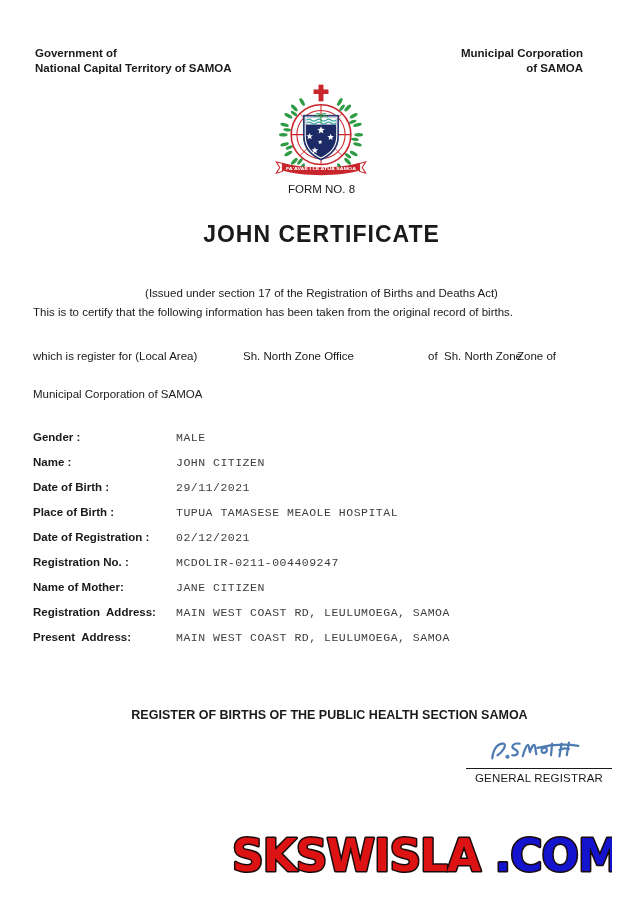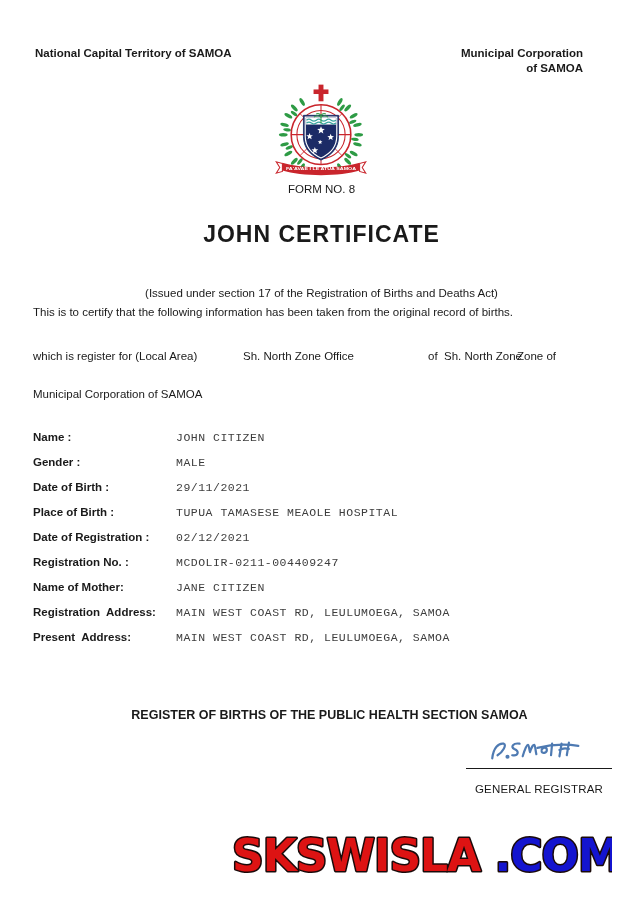--- a/index.html
+++ b/index.html
@@ -39,30 +39,31 @@
   .field-row { display: flex; height: 25px; align-items: flex-start; }
   .field-label { width: 143px; flex: 0 0 143px; font-size: 11.5px; font-weight: bold; white-space: pre; }
   .field-value { font-family: "Liberation Mono", monospace; font-size: 11.5px; color: #3d3d3d;
                  letter-spacing: 0.5px; white-space: pre; }
   
   .register-heading { position: absolute; top: 708px; left: 8px; width: 100%; text-align: center;
                       font-size: 12.5px; font-weight: bold; }
   .sig-block { position: absolute; top: 734px; left: 466px; width: 146px; text-align: center; }
   .sig-svg { display: block; margin: 0 auto; }
   .sig-line { border-top: 1.5px solid #1a1a1a; margin-top: 2px; }
-  .sig-title { font-size: 11.5px; margin-top: 14px; letter-spacing: 0.2px; }
+  .sig-title { font-size: 11.5px; margin-top: 3px; letter-spacing: 0.2px; }
   
   .watermark { position: absolute; top: 820px; left: 232px; width: 380px; height: 70px; }
 </style>
 </head>
 <body>
 
 <div class="page">
 
   <div class="hdr hdr-left">
+    <div>Government of</div>
     <div>National Capital Territory of SAMOA</div>
   </div>
   <div class="hdr hdr-right">
     <div>Municipal Corporation</div>
     <div>of SAMOA</div>
   </div>
 
   <div class="emblem">
     <svg viewBox="0 0 120 114">
 
@@ -152,26 +153,26 @@
   <div class="register-line">
     <span class="rl-part1">which is register for (Local Area)</span>
     <span class="rl-office">Sh. North Zone Office</span>
     <span class="rl-part2">of  Sh. North Zone</span>
     <span class="rl-part3">Zone of</span>
   </div>
   <div class="register-line2">Municipal Corporation of SAMOA</div>
 
   <div class="fields">
     <div class="field-row">
+      <span class="field-label">Gender :</span>
+      <span class="field-value">MALE</span>
+    </div>
+    <div class="field-row">
       <span class="field-label">Name :</span>
       <span class="field-value">JOHN CITIZEN</span>
-    </div>
-    <div class="field-row">
-      <span class="field-label">Gender :</span>
-      <span class="field-value">MALE</span>
     </div>
     <div class="field-row">
       <span class="field-label">Date of Birth :</span>
       <span class="field-value">29/11/2021</span>
     </div>
     <div class="field-row">
       <span class="field-label">Place of Birth :</span>
       <span class="field-value">TUPUA TAMASESE MEAOLE HOSPITAL</span>
     </div>
     <div class="field-row">

